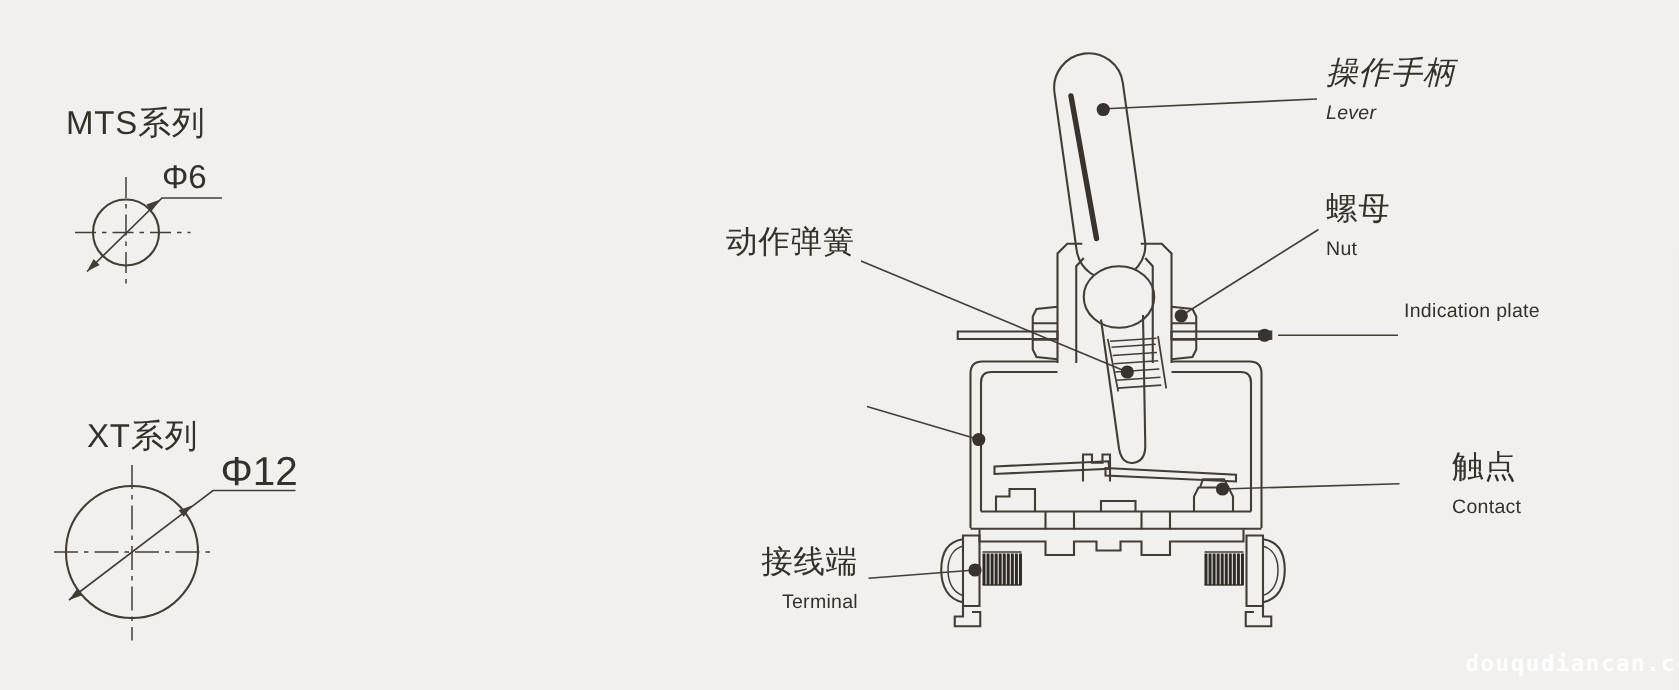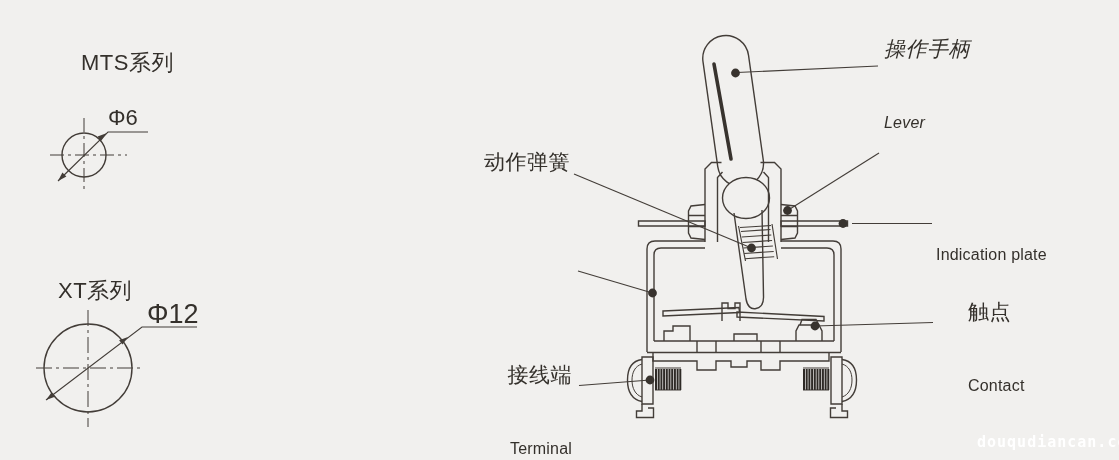--- a/index.html
+++ b/index.html
@@ -18,21 +18,21 @@
     color:var(--text);
   }
   .stage svg{position:absolute;left:0;top:0;}
   .lbl{
     position:absolute;
     font-size:21px;
     line-height:26px;
     letter-spacing:0.5px;
     white-space:nowrap;
   }
-  .lbl .en{font-size:16px;letter-spacing:0.2px;display:block;margin-top:48px;}
+  .lbl .en{font-size:13px;letter-spacing:0.2px;display:block;}
   .lbl .zh{display:block;}
   .lbl.right-align{text-align:right;}
   .series-title{
     position:absolute;
     font-size:22px;
     letter-spacing:0.5px;
     white-space:nowrap;
   }
   .dim{
     position:absolute;
@@ -175,31 +175,35 @@
         <circle cx="787.5" cy="210.5" r="4.4"></circle>
         <circle cx="843" cy="223.5" r="4.4"></circle>
         <circle cx="751.5" cy="248" r="4.4"></circle>
         <circle cx="652.5" cy="293" r="4.4"></circle>
         <circle cx="815" cy="326" r="4.4"></circle>
         <circle cx="650" cy="380" r="4.4"></circle>
       </g>
     </g>
   </svg>
 
-  <div class="series-title" style="left:44px;top:48px;margin-left:37px;">MTS系列</div>
+  <div class="series-title" style="left:44px;top:67px;">MTS系列</div>
   <div class="dim" style="left:108px;top:105px;">Φ6</div>
 
   <div class="series-title" style="left:58px;top:256px;margin-top:20px;">XT系列</div>
   <div class="dim big" style="left:147px;top:299px;">Φ12</div>
 
   <div class="lbl" style="left:884px;top:36px;font-style:italic;">
     <span class="zh">操作手柄</span>
     <span class="en">Lever</span>
   </div>
 
+  <div class="lbl" style="left:884px;top:127px;">
+    <span class="zh">螺母</span>
+    <span class="en">Nut</span>
+  </div>
 
   <div class="lbl" style="left:936px;top:194px;">
     <span class="en">Indication plate</span>
   </div>
 
   <div class="lbl" style="left:968px;top:299px;">
     <span class="zh">触点</span>
     <span class="en">Contact</span>
   </div>
 

